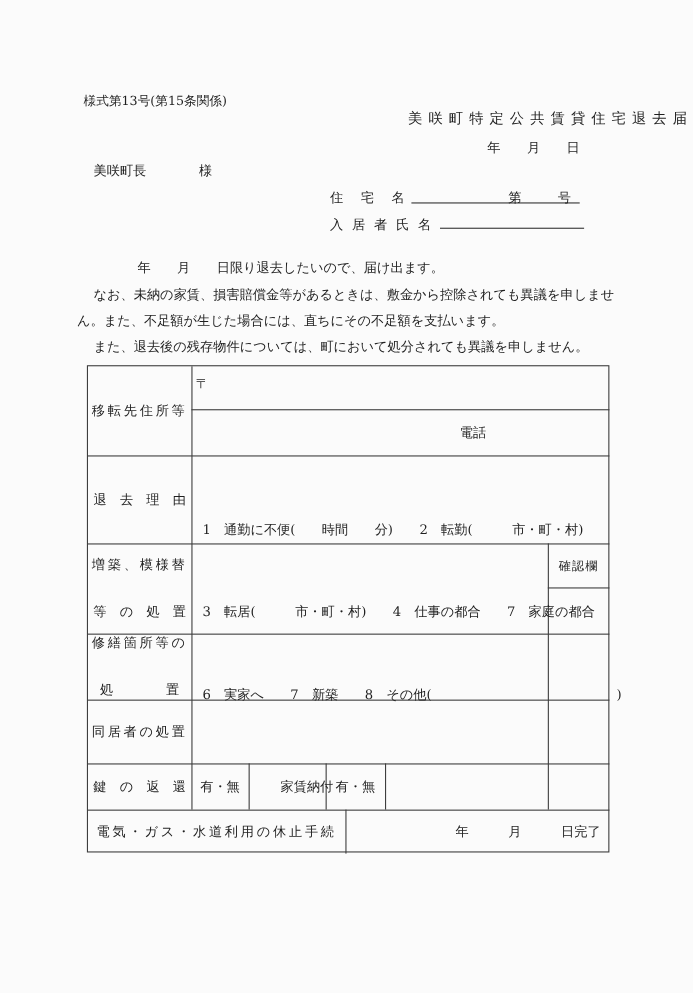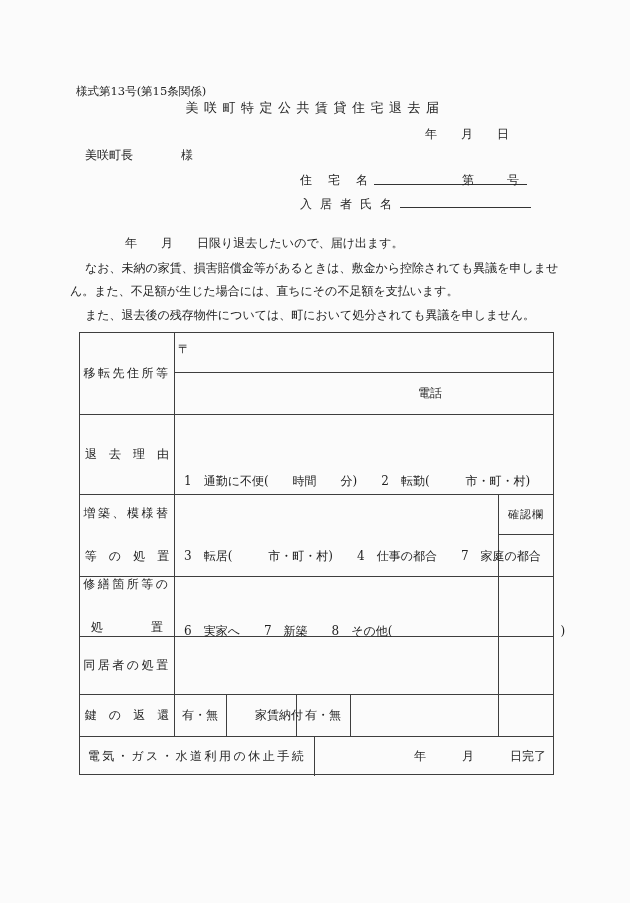--- a/index.html
+++ b/index.html
@@ -8,22 +8,22 @@
     position:relative;
     width:630px; height:903px;
     background:#fbfbfb;
     color:#1f1f1f;
     font-family:"DejaVu Serif","Liberation Serif",serif;
     font-size:12px;
     overflow:hidden;
   }
   .abs { position:absolute; white-space:pre; }
   .form-number { left:76px; top:84px; font-size:11.5px; }
-  .doc-title { left:0; top:99px; width:630px; text-align:center; font-size:13px; letter-spacing:5.5px; }
-  .date-line { top:126px; right:121px;margin-left:36px; }
+  .doc-title { left:0; top:99px; width:630px; text-align:right; font-size:13px; letter-spacing:5.5px; }
+  .date-line { top:126px; right:103px;margin-left:36px; }
   .addressee { left:85px; top:147px; }
   .housing-line { left:300px; top:172px; }
   .hn-label { letter-spacing:2px; }
   .fill-line { display:inline-block; height:13px; border-bottom:1px solid #333; vertical-align:baseline; white-space:pre; }
   .hn-fill { width:153px; margin-left:4px; text-align:right; padding-right:5px; letter-spacing:3px; }
   .resident-line { left:300px; top:195px; }
   .rn-label { letter-spacing:8px; }
   .rn-fill { width:131px; }
   .intent-line { left:125px; top:235px; }
   .note-1 { left:85px; top:260px; }

